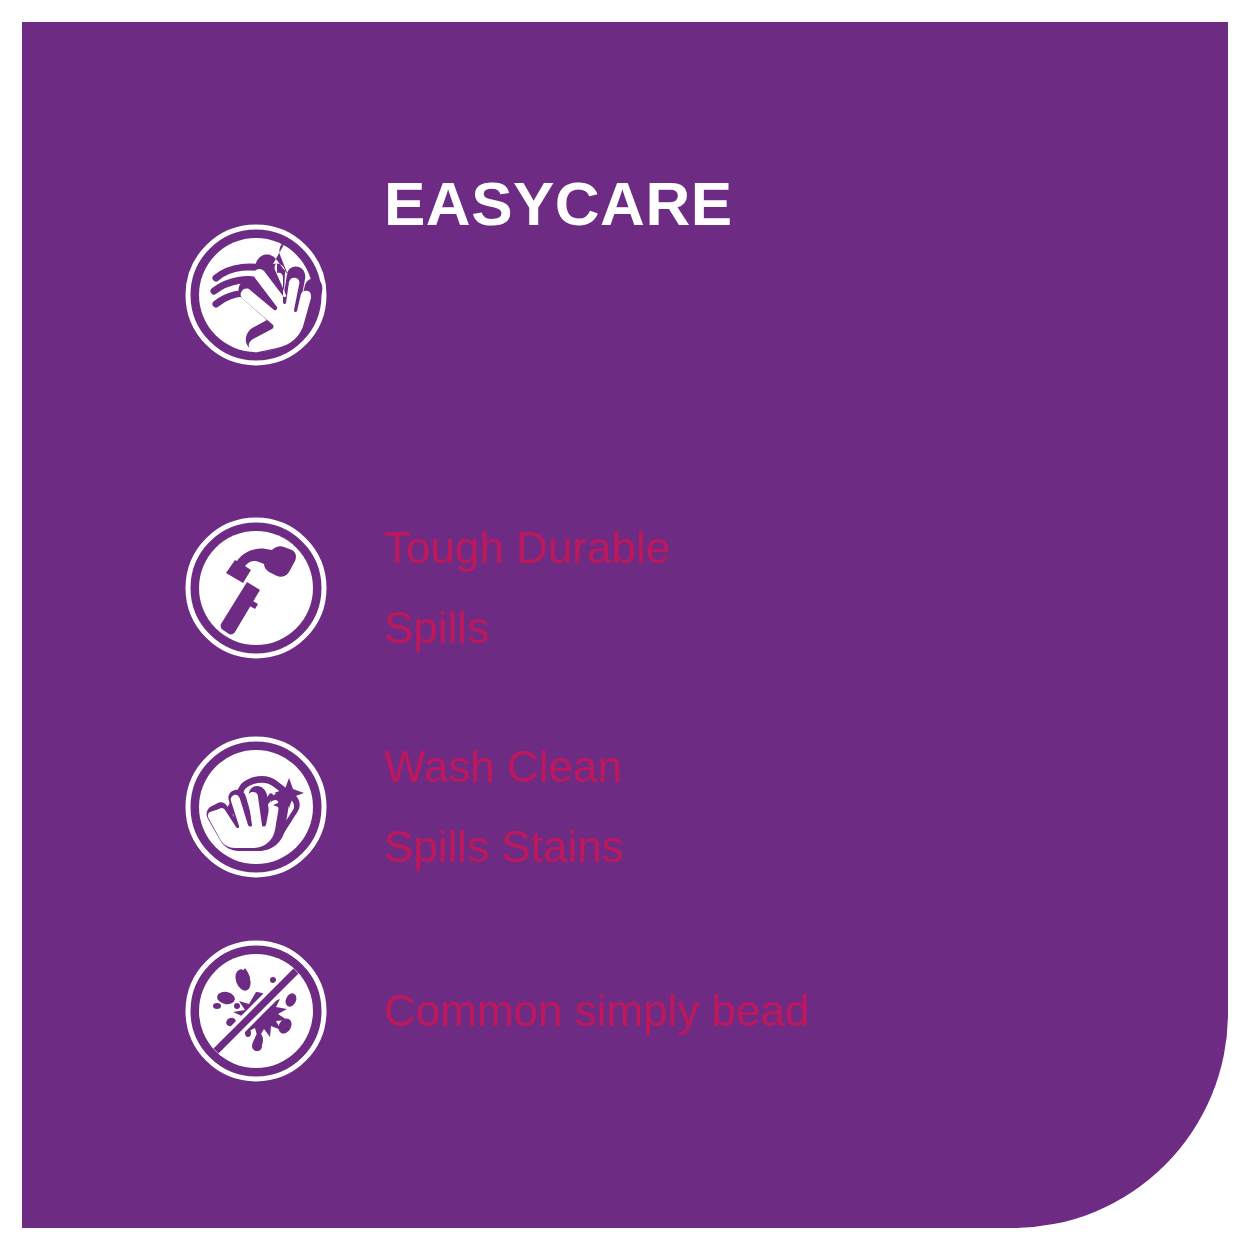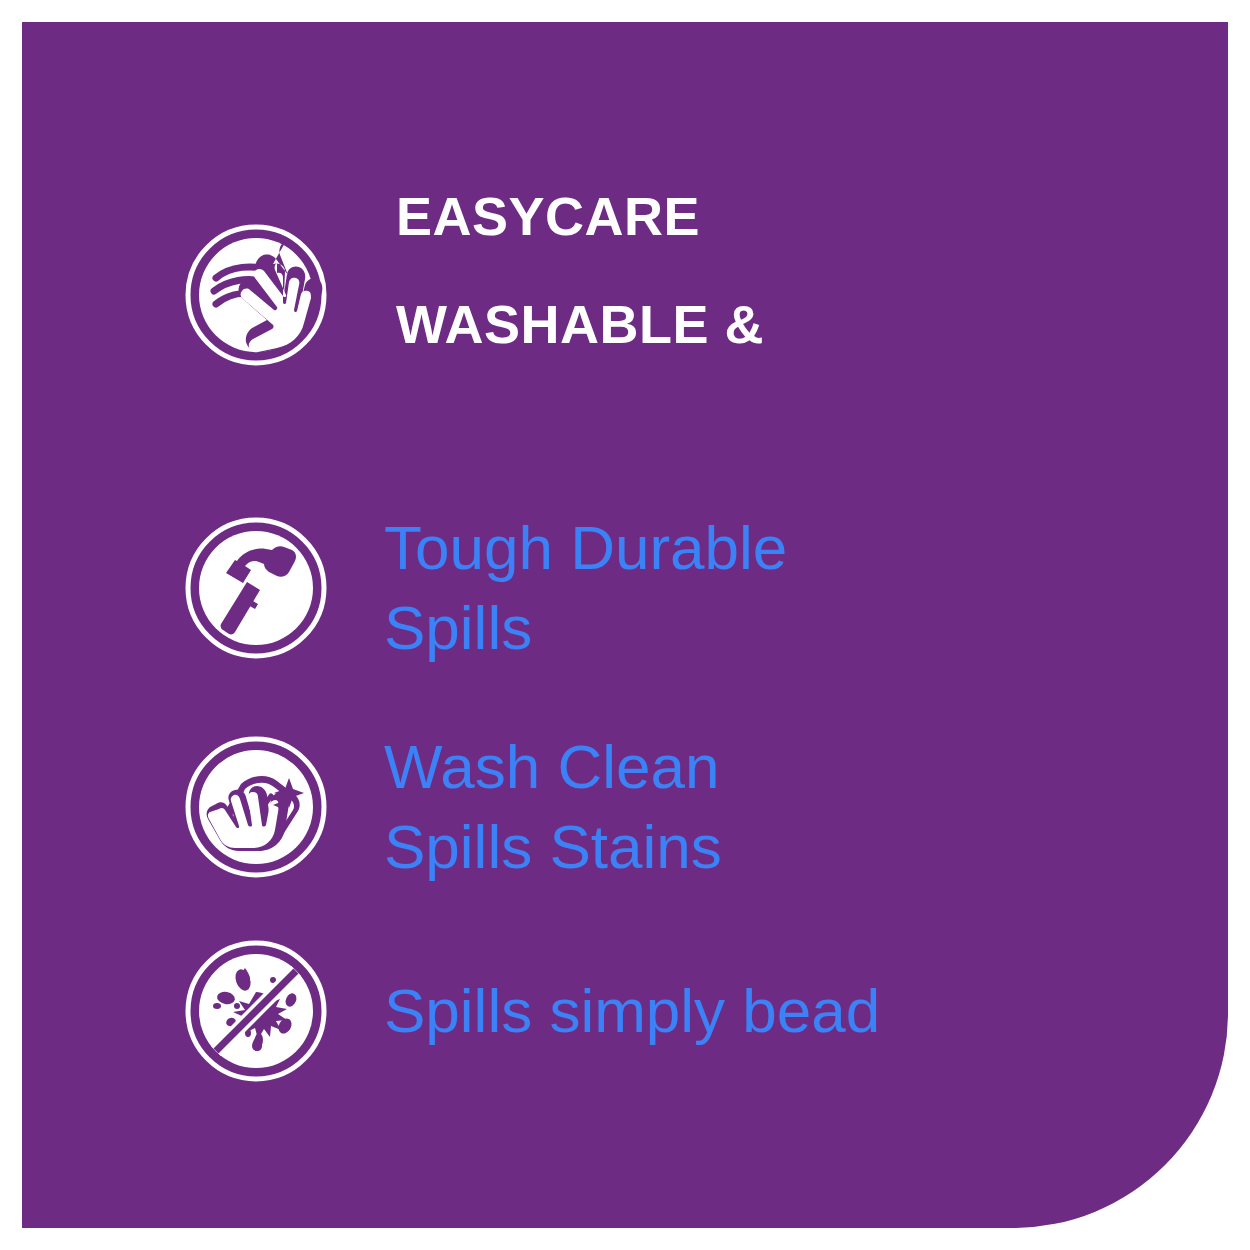--- a/index.html
+++ b/index.html
@@ -46,33 +46,33 @@
     display: block;
   }
 
   
   #row-headline { left: 185px; top: 156px; align-items: flex-start; }
   #row-headline .icon-wrap { margin-top: 68px; }
   .headline {
     color: #ffffff;
     font-family: "Liberation Sans", sans-serif;
     font-weight: bold;
-    font-size: 54px;
+    font-size: 62px;
     line-height: 96px;
     letter-spacing: 0.5px;
     white-space: nowrap;
-    margin: 12px;
+    margin: 0;
   }
 
   
   .feature {
-    color: #3b82f6;
+    color: #be185d;
     font-family: "Liberation Sans", sans-serif;
     font-weight: 300;
-    font-size: 62px;
+    font-size: 44px;
     line-height: 80px;
     white-space: nowrap;
     margin: 0;
   }
   .feature .ln { display: block; }
 
   #row-1 { left: 185px; top: 508px; }
   #row-2 { left: 185px; top: 727px; }
   #row-3 { left: 185px; top: 940px; }
 </style>
@@ -95,21 +95,20 @@
         <g fill="#6E2B84">
           <path d="M88 40 c7 -2 12 2 12 8 l-1 22 3 -20 c1 -6 7 -9 12 -7 5 2 7 7 6 12 l-4 22 4 -16 c2 -6 8 -8 12 -6 5 2 6 8 5 13 l-7 26 c-4 16 -16 27 -32 30 l-20 4 c-8 2 -15 -3 -17 -10 -1 -6 2 -12 8 -15 l13 -7 -24 -21 c-5 -4 -6 -11 -2 -16 4 -5 11 -6 16 -2 l17 14 -16 -22 c-4 -5 -3 -12 2 -16 5 -4 12 -3 16 2 l12 16 -8 -20 c-2 -6 1 -12 6 -14 z"></path>
         </g>
         <g fill="#ffffff">
           <path d="M92 49 c4 -1 6 1 6 5 l0 24 c0 2 2 3 3 1 l3 -21 c1 -4 4 -5 7 -4 3 1 4 4 3 7 l-5 25 c0 2 2 3 3 1 l4 -17 c1 -3 4 -4 7 -3 3 1 3 4 3 7 l-7 25 c-3 13 -13 22 -27 25 l-19 4 c-4 1 -8 -1 -9 -5 -1 -3 1 -6 4 -8 l19 -10 c2 -1 2 -4 0 -5 l-29 -25 c-3 -2 -3 -6 -1 -8 2 -3 6 -3 8 -1 l24 20 c2 1 4 -1 3 -3 l-22 -29 c-2 -3 -2 -6 1 -8 3 -2 6 -1 8 1 l19 25 c1 2 4 1 3 -1 l-11 -25 c-1 -3 0 -6 2 -7 z"></path>
         </g>
       </svg>
     </div>
     <div class="text-col">
       <div class="headline">EASYCARE</div>
-      <div class="headline">WASHABLE &amp;</div>
     </div>
   </div>
 
   <div class="row" id="row-1">
     <div class="icon-wrap">
       <svg viewBox="0 0 142 142" xmlns="http://www.w3.org/2000/svg">
         <circle cx="71" cy="71" r="68" fill="none" stroke="#ffffff" stroke-width="5"></circle>
         <circle cx="71" cy="71" r="57" fill="#ffffff"></circle>
         <g fill="#6E2B84">
           <path d="M52 44 c6 -9 18 -14 29 -12 l6 1 c3 -3 8 -5 12 -3 l8 3 c4 2 5 7 3 11 l-6 11 c-2 4 -8 6 -12 4 l-8 -4 c-3 -2 -5 -5 -5 -8 l-5 -2 c-4 -2 -9 -1 -12 2 l-2 2 6 4 -8 13 -17 -10 9 -13 6 3 z"></path>
@@ -182,17 +181,17 @@
         </g>
 
         <g>
           <line x1="31" y1="111" x2="111" y2="31" stroke="#ffffff" stroke-width="14" stroke-linecap="butt"></line>
           <line x1="31" y1="111" x2="111" y2="31" stroke="#6E2B84" stroke-width="7" stroke-linecap="butt"></line>
         </g>
       </svg>
     </div>
     <div class="text-col">
       <div class="feature">
-        <span class="ln">Spills simply bead</span>
+        <span class="ln">Common simply bead</span>
       </div>
     </div>
   </div>
 </div>
 
 </body></html>

